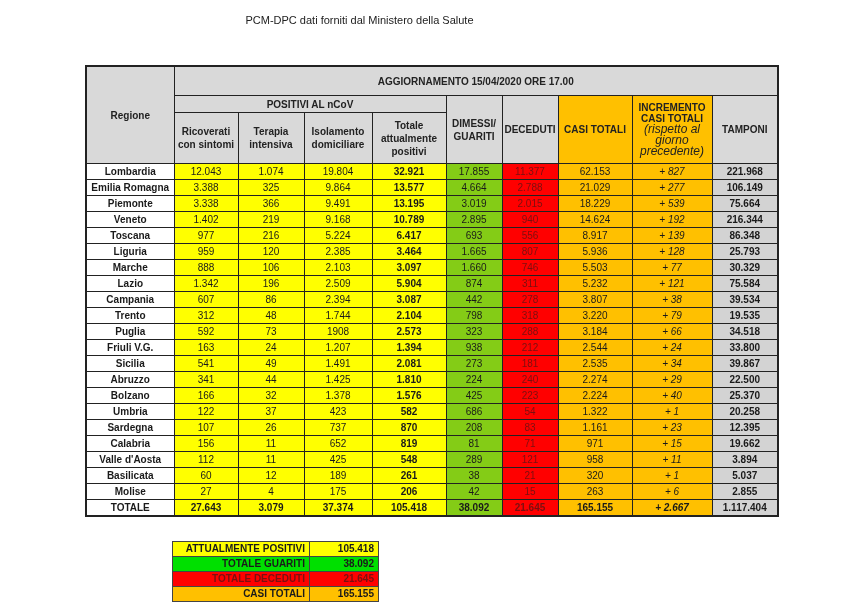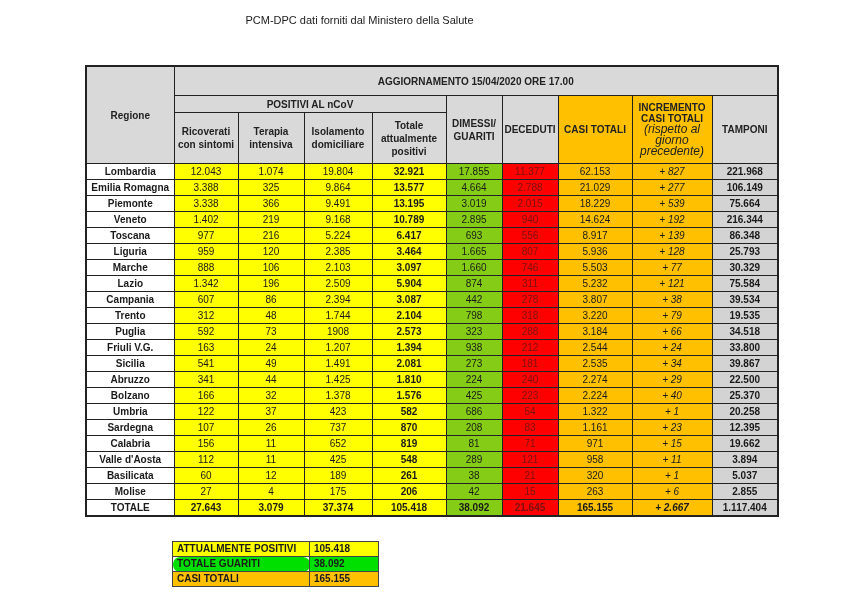--- a/index.html
+++ b/index.html
@@ -18,21 +18,21 @@
   .region { background:#ffffff; font-weight:bold; font-size:10px; }
   .y { background:#ffff00; }
   .yb { background:#ffff00; font-weight:bold; }
   .g { background:#84cc16; }
   .r { background:#ff0000; color:#7a1010;margin-top:12px; }
   .o { background:#ffc000; }
   .oi { background:#ffc000; font-style:italic; }
   .gr { background:#d3d3d3; font-weight:bold; }
   .total-row td { font-weight:bold; }
   table.summary { position:absolute; left:172px; top:541px; border-collapse:collapse; }
-  table.summary td { border:1px solid #444; font-size:10px; font-weight:bold; height:14px; line-height:14px; text-align:left; padding:0 4px; }
+  table.summary td { border:1px solid #444; font-size:10px; font-weight:bold; height:14px; line-height:14px; text-align:right; padding:0 4px; }
   .s-y { background:#ffff00; }
   .s-g { background:#00e000; }
   .s-r { background:#ff0000; color:#7a1010; }
   .s-o { background:#ffc000; }
 </style>
 </head>
 <body>
 
 <div class="top-title">PCM-DPC dati forniti dal Ministero della Salute</div>
 
@@ -338,21 +338,25 @@
     </tbody>
 </table>
 
 <table class="summary">
   <tbody id="summary-body">
       <tr>
         <td class="s-y" style="width: 128px;">ATTUALMENTE POSITIVI</td>
         <td class="s-y" style="width: 60px;">105.418</td>
       </tr>
       <tr>
-        <td class="s-g" style="width: 128px; border-radius: 7px;">TOTALE GUARITI</td>
+        <td class="s-g" style="width: 128px;">TOTALE GUARITI</td>
         <td class="s-g" style="width: 60px;">38.092</td>
+      </tr>
+      <tr>
+        <td class="s-r" style="width: 128px;">TOTALE DECEDUTI</td>
+        <td class="s-r" style="width: 60px;">21.645</td>
       </tr>
       <tr>
         <td class="s-o" style="width: 128px;">CASI TOTALI</td>
         <td class="s-o" style="width: 60px;">165.155</td>
       </tr>
     </tbody>
 </table>
 
 </body></html>

